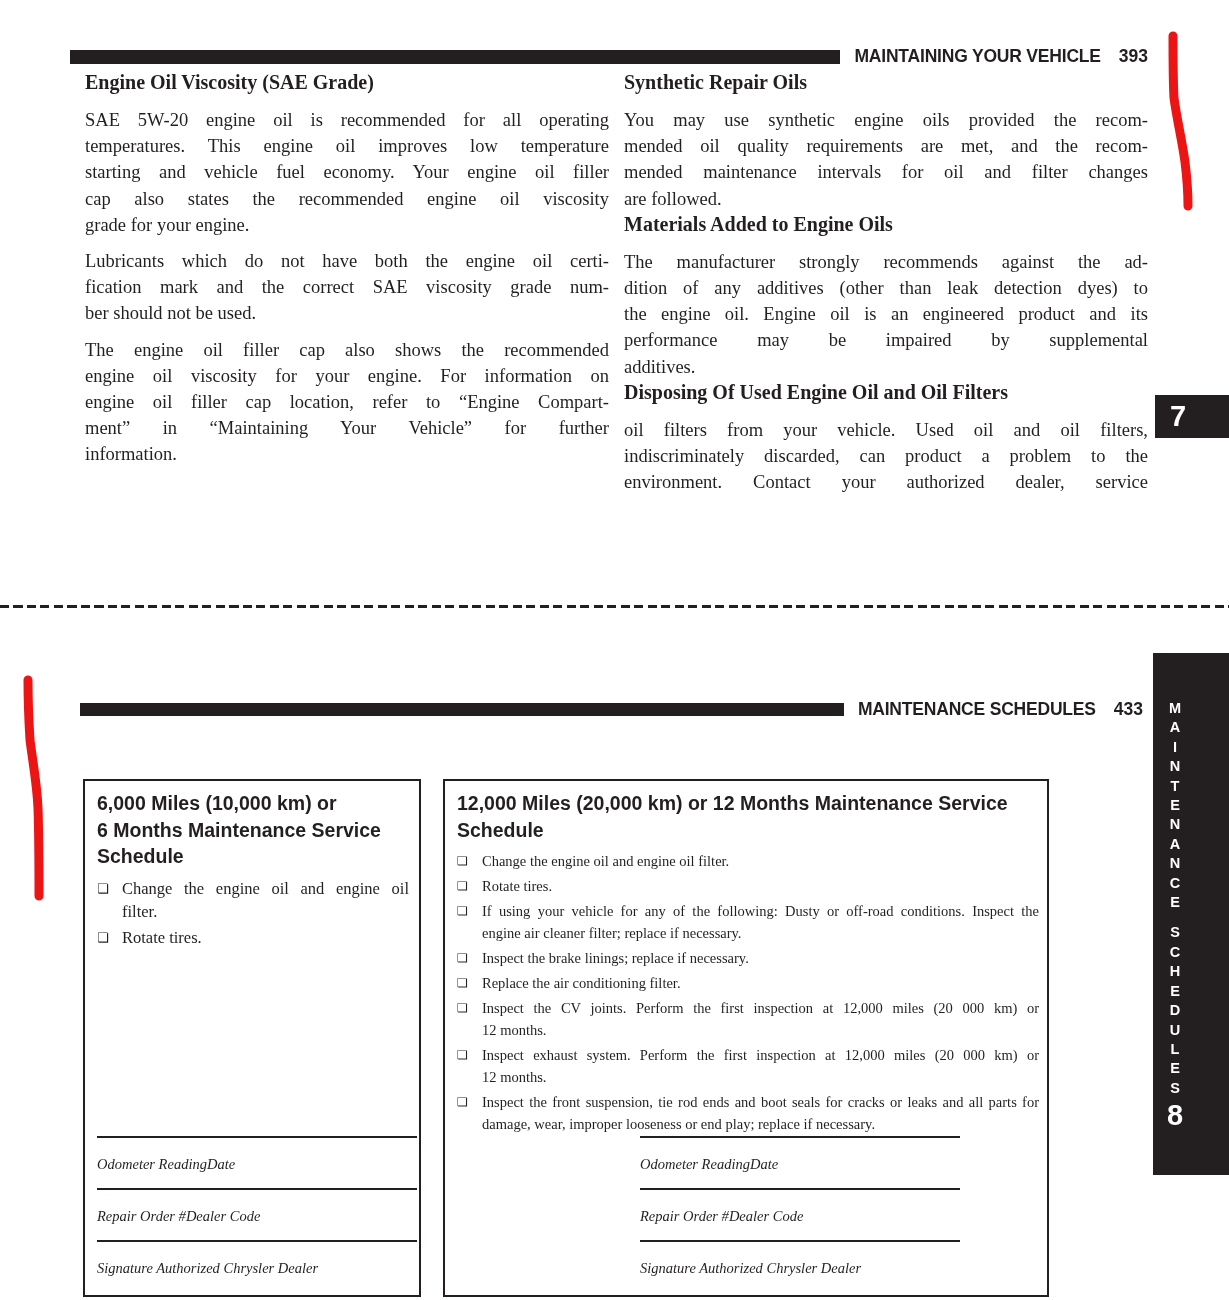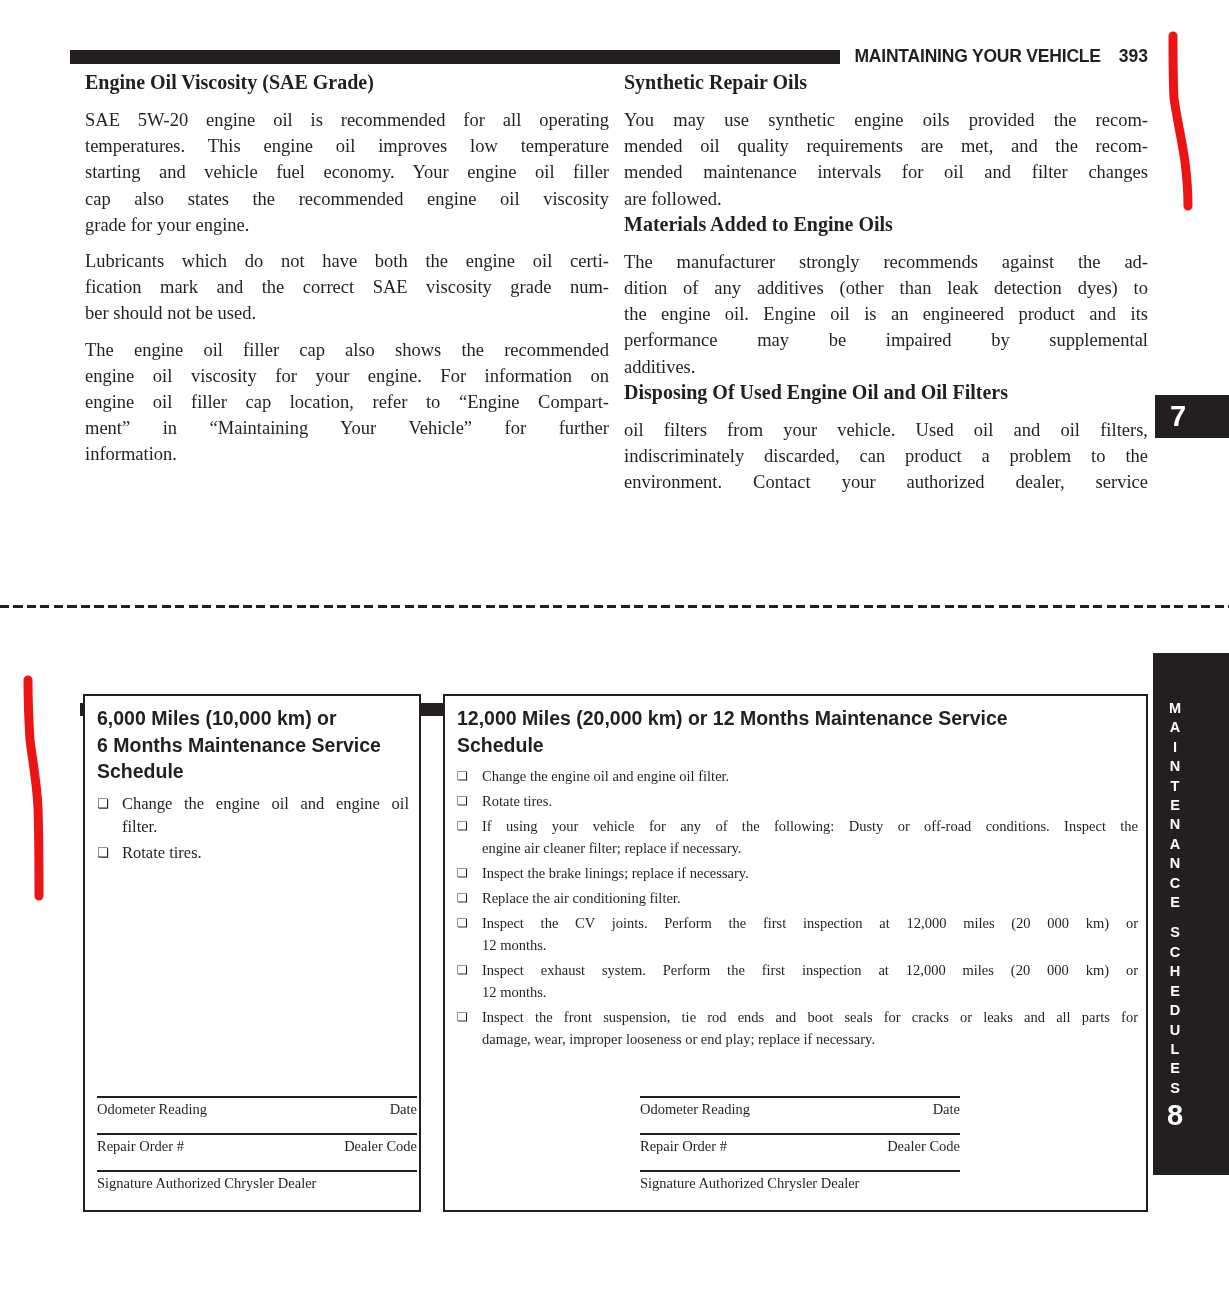--- a/index.html
+++ b/index.html
@@ -43,25 +43,25 @@
     position:absolute; left:0; top:605px; width:1229px; height:3px;
     background:repeating-linear-gradient(90deg, var(--ink) 0 9px, transparent 9px 13.5px);
   }
   
   .annotation{ position:absolute; pointer-events:none; }
   #red-stroke-top{ left:1163px; top:28px; }
   #red-stroke-bottom{ left:16px; top:670px; }
   .annotation path{ stroke:var(--red); stroke-width:9; fill:none; stroke-linecap:round; }
   
   .schedule-box{
-    position:absolute; top:694px; height:518px; border:2px solid var(--ink);
+    position:absolute; top:779px; height:518px; border:2px solid var(--ink);
     padding:9px 10px 0 12px; background:var(--paper);
   }
   #box-6000{ left:83px; width:338px; }
-  #box-12000{ left:443px; width:705px; padding-right:8px; }
+  #box-12000{ left:443px; width:606px; padding-right:8px; }
   .box-title .line{
     font-family:"Liberation Sans", sans-serif; font-weight:bold; font-size:19.5px;
     line-height:26.5px; text-align:left; text-align-last:left;
   }
   .box-title{ margin-bottom:7px; }
   .check-row{ display:flex; margin-bottom:3px; }
   .check-glyph{
     width:17px; margin-right:8px; font-family:"DejaVu Sans", sans-serif;
     flex:none; text-align:left;
   }
@@ -70,22 +70,22 @@
   .check-lines{ flex:1; }
   .check-lines .line{ text-align:justify; text-align-last:justify; }
   .check-lines .line.last{ text-align-last:left; }
   #box-6000 .check-lines .line{ font-size:16.5px; line-height:23px; }
   #box-12000 .check-lines .line{ font-size:14.5px; line-height:22px; }
   
   .sig-block{ position:absolute; bottom:18px; width:320px; }
   #box-6000 .sig-block{ left:12px; }
   #box-12000 .sig-block{ left:195px; }
   .sig-row{
-    border-top:2px solid var(--ink); margin-top:15px; padding-top:3px;
-    display:flex; justify-content:space-between; font-size:14.5px; line-height:17px;
+    border-top:2px solid var(--ink); margin-top:15px; padding-top:18px;
+    display:flex; font-size:14.5px; line-height:17px;font-style:italic;
   }
   .sig-row:first-child{ margin-top:0; }
   
   #side-tab{
     position:absolute; left:1153px; top:653px; width:76px; height:522px; background:var(--ink);
     color:#fff; font-family:"Liberation Sans", sans-serif; font-weight:bold;
     display:flex; flex-direction:column; align-items:flex-start; padding:46px 0 0 10px;
   }
   #side-tab .tab-letter{ width:24px; text-align:center; font-size:14.5px; line-height:19.4px; display:block; }
   #side-tab .word2-start{ margin-top:11px; }

